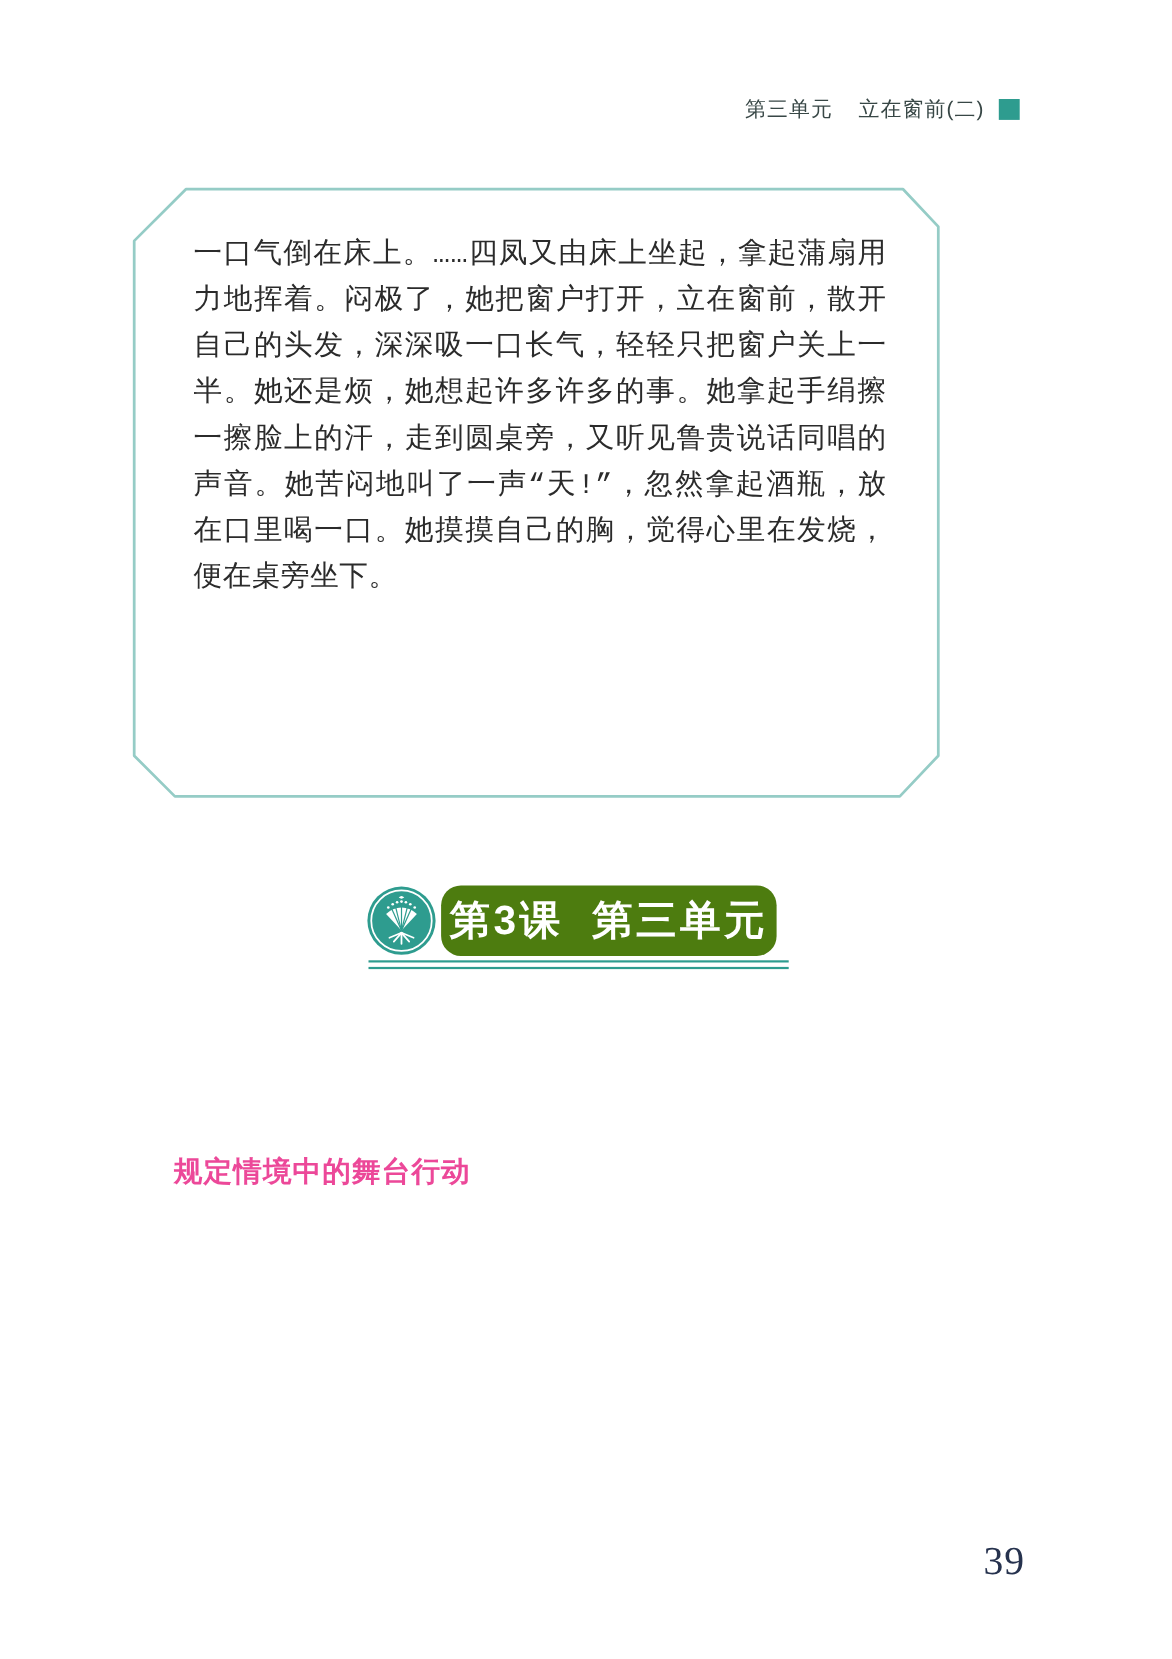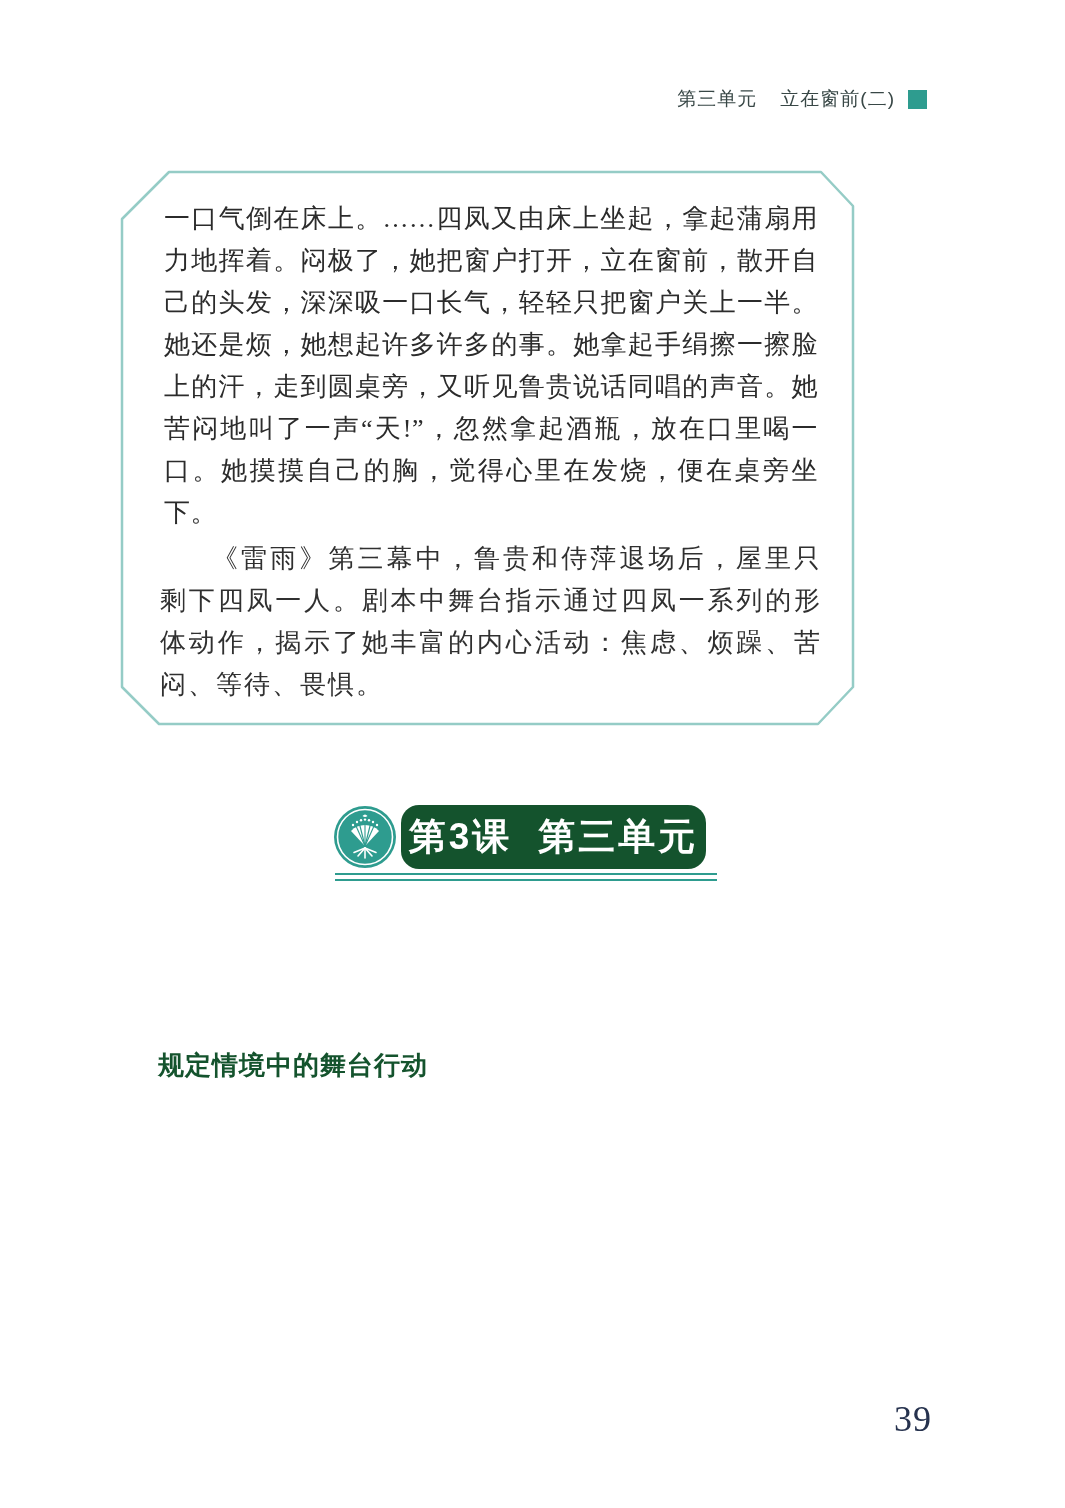--- a/index.html
+++ b/index.html
@@ -21,51 +21,51 @@
   .header-row .unit{margin-right:10px;}
   .unit-marker{width:19px;height:19px;background:#2E9C8F;}
   
   .excerpt-box{position:absolute;left:120px;top:170px;width:735px;height:556px;}
   .excerpt-box svg.frame{position:absolute;left:0;top:0;}
   .excerpt-content{
     position:absolute;left:40px;top:24px;width:662px;
     font-size:26px;line-height:42px;text-align:justify;
   }
   .stage-directions{
-    font-family:Liberation Serif, serif;
-    font-weight:400;color:#2b2b2b;letter-spacing:0.5px;margin:4px;
+    font-family:Liberation Mono, monospace;
+    font-weight:400;color:#2b2b2b;letter-spacing:0.5px;margin:16px;
   }
   .kai-para{
     font-family:"Liberation Serif", serif;
     color:#303030;letter-spacing:2px;text-indent:2em;margin:0;
   }
   
   .lesson-icon{position:absolute;left:332px;top:804px;width:66px;height:66px;}
   .lesson-banner{
     position:absolute;left:401px;top:805px;width:305px;height:64px;
-    background:#14532d;border-radius:18px;
+    background:#4d7c0f;border-radius:18px;
     display:flex;align-items:center;justify-content:center;gap:26px;
     font-family:"Liberation Sans", sans-serif;
     font-weight:bold;font-size:37px;color:#ffffff;letter-spacing:3px;
   }
   .lesson-underline{
     position:absolute;left:335px;top:873px;width:382px;height:8px;
     border-top:2px solid #2E9C8F;border-bottom:2px solid #2E9C8F;
     box-sizing:border-box;
   }
   
   .body-para{
     position:absolute;left:103px;width:863px;
     font-size:27px;line-height:47px;text-align:justify;
     text-indent:2em;color:#1e1e1e;margin:0;
   }
   .section-heading{
     position:absolute;left:158px;top:1048px;
     font-family:"Liberation Sans", sans-serif;
-    font-weight:bold;font-size:26px;color:#14532d;letter-spacing:1px;text-align:right;
+    font-weight:bold;font-size:26px;color:#ec4899;letter-spacing:1px;text-align:right;
   }
   .page-number{
     position:absolute;left:894px;top:1398px;
     font-family:"Liberation Serif", serif;
     font-size:36px;color:#26324e;letter-spacing:1px;
   }
 </style>
 </head>
 <body>
 
@@ -76,21 +76,20 @@
     <span>立在窗前(二)</span>
     <span class="unit-marker"></span>
   </div>
 
   <div class="excerpt-box">
     <svg class="frame" width="735" height="556" viewBox="0 0 735 556">
       <path d="M49 2 L701 2 L733 36 L733 517 L698 554 L39 554 L2 517 L2 49 Z" fill="#ffffff" stroke="#95CCC6" stroke-width="2.5" stroke-linejoin="round"></path>
     </svg>
     <div class="excerpt-content">
       <p class="stage-directions">一口气倒在床上。……四凤又由床上坐起，拿起蒲扇用力地挥着。闷极了，她把窗户打开，立在窗前，散开自己的头发，深深吸一口长气，轻轻只把窗户关上一半。她还是烦，她想起许多许多的事。她拿起手绢擦一擦脸上的汗，走到圆桌旁，又听见鲁贵说话同唱的声音。她苦闷地叫了一声“天!”，忽然拿起酒瓶，放在口里喝一口。她摸摸自己的胸，觉得心里在发烧，便在桌旁坐下。</p>
-      <p class="kai-para">《雷雨》第三幕中，鲁贵和侍萍退场后，屋里只剩下四凤一人。剧本中舞台指示通过四凤一系列的形体动作，揭示了她丰富的内心活动：焦虑、烦躁、苦闷、等待、畏惧。</p>
     </div>
   </div>
 
   <svg class="lesson-icon" viewBox="0 0 66 66">
     <circle cx="33" cy="33" r="31" fill="#2E9C8F"></circle>
     <circle cx="33" cy="33" r="27.5" fill="none" stroke="#ffffff" stroke-width="1.6"></circle>
 
     <path d="M33 42 L19 27 A 19.5 19.5 0 0 1 47 27 Z" fill="#ffffff"></path>
     <g stroke="#2E9C8F" stroke-width="1.1">
       <line x1="33" y1="42" x2="24" y2="22"></line>

